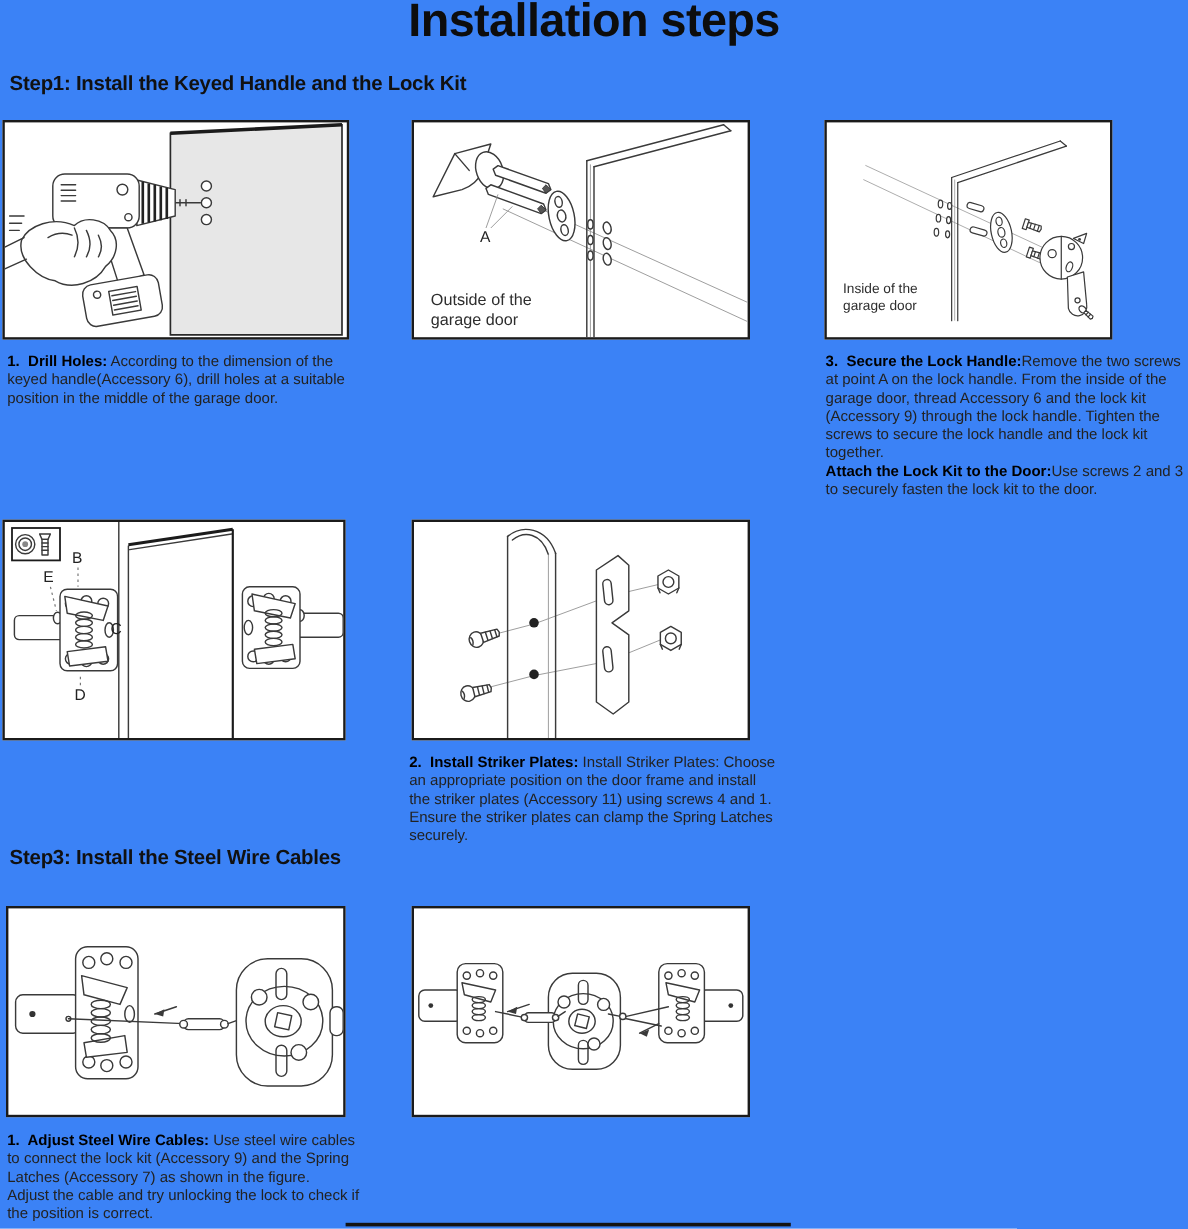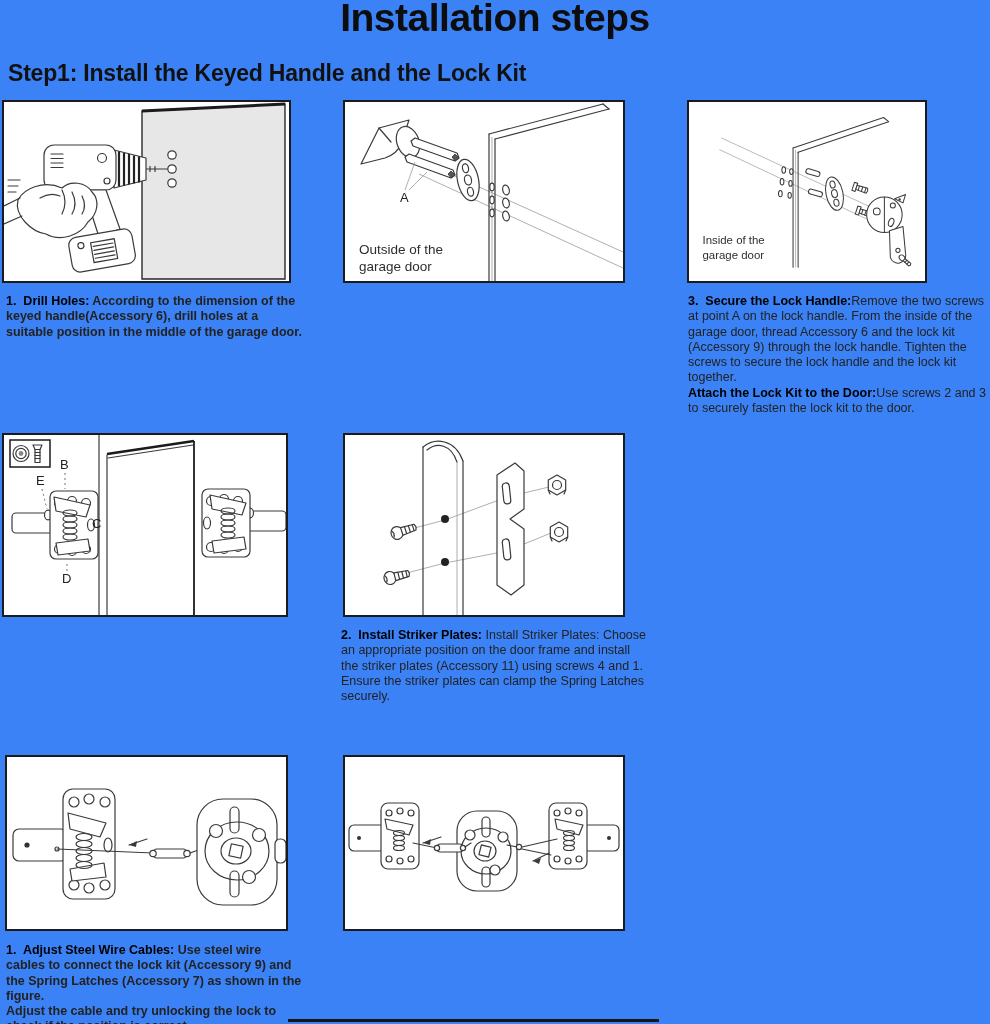--- a/index.html
+++ b/index.html
@@ -1,39 +1,39 @@
 <!DOCTYPE html>
 <html><head>
 <meta charset="utf-8">
 <style>
   html,body{margin:0;padding:0;background:#fff;}
   #page{position:relative;width:990px;height:1024px;background:#3b82f6;overflow:hidden;
         font-family:"Liberation Sans",sans-serif;color:#1f1f1f;}
   .title{position:absolute;top:-4px;left:0;width:100%;text-align:center;
          font-size:39px;font-weight:700;color:#0d0d0d;letter-spacing:-0.5px;}
-  .step-heading{position:absolute;font-size:23px;font-weight:700;color:#111;letter-spacing:-0.2px;}
+  .step-heading{position:absolute;font-size:17px;font-weight:700;color:#111;letter-spacing:-0.2px;}
   #h1{left:8px;top:60px;}
   #h2{left:8px;top:390px;}
   #h3{left:8px;top:705px;}
   .panel{position:absolute;border:2px solid #1b1b1b;background:#fff;box-sizing:border-box;}
   #p1{left:2px;top:100px;width:289px;height:183px;}
   #p2{left:343px;top:100px;width:282px;height:183px;}
   #p3{left:687px;top:100px;width:240px;height:183px;}
   #p4{left:2px;top:433px;width:286px;height:184px;}
   #p5{left:343px;top:433px;width:282px;height:184px;}
   #p6{left:5px;top:755px;width:283px;height:176px;}
   #p7{left:343px;top:755px;width:282px;height:176px;}
   .panel svg{display:block;width:100%;height:100%;}
   svg text{font-family:"Liberation Sans",sans-serif;fill:#2e2e2e;}
   .caption-t{font-size:13.5px;}
   .part-label{font-size:13px;fill:#222;}
   .instr{position:absolute;font-size:12.5px;line-height:15.3px;color:#222;margin:0;}
   .instr b{color:#000;}
   .r1{top:294px;} .r2{top:628px;} .r3{top:943px;}
-  .c1{left:6px;width:296px;font-weight:bold;}
+  .c1{left:6px;width:296px;}
   .c2{left:341px;width:306px;}
   .c3{left:688px;width:300px;}
   .c1w{left:6px;width:316px;}
   .c2w{left:341px;width:312px;}
   #bottom-line{position:absolute;left:288px;top:1019px;width:371px;height:3px;background:#141414;}
   .ln{stroke:#3a3a3a;fill:none;stroke-width:1.2;stroke-linecap:round;stroke-linejoin:round;}
   .lnf{stroke:#3a3a3a;fill:#fff;stroke-width:1.2;stroke-linejoin:round;}
   .thin{stroke:#9a9a9a;stroke-width:0.8;fill:none;}
   .dot{stroke:#777;stroke-width:1;stroke-dasharray:2,3;fill:none;}
 </style>
@@ -336,20 +336,21 @@
           <line x1="8.7" y1="5" x2="7" y2="9" class="ln" stroke-width="1"></line>
         </g>
       </g>
     </svg>
   </div>
 
   <p class="instr r2 c2">
     <b>2.&nbsp; Install Striker Plates:</b><span> Install Striker Plates: Choose an appropriate position on the door frame and install the striker plates (Accessory 11) using screws 4 and 1. Ensure the striker plates can clamp the Spring Latches securely.</span>
   </p>
 
+  <div id="h3" class="step-heading">Step3: Install the Steel Wire Cables</div>
 
   <div id="p6" class="panel">
     <svg viewBox="0 0 279 172">
       <g>
         <rect x="6" y="72" width="54" height="32" rx="6" class="lnf"></rect>
         <circle cx="20" cy="88" r="2.6" fill="#333"></circle>
         <rect x="56" y="32" width="52" height="110" rx="10" class="lnf" stroke-width="1.3"></rect>
         <circle cx="67" cy="45" r="5" class="lnf" stroke-width="1"></circle>
         <circle cx="82" cy="42" r="5" class="lnf" stroke-width="1"></circle>
         <circle cx="98" cy="45" r="5" class="lnf" stroke-width="1"></circle>

